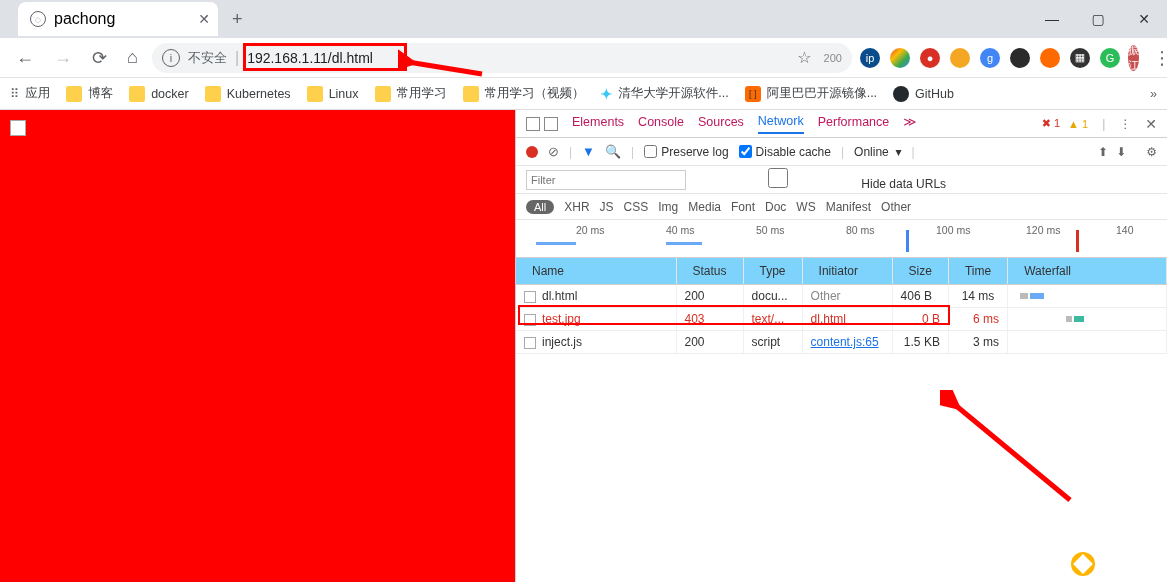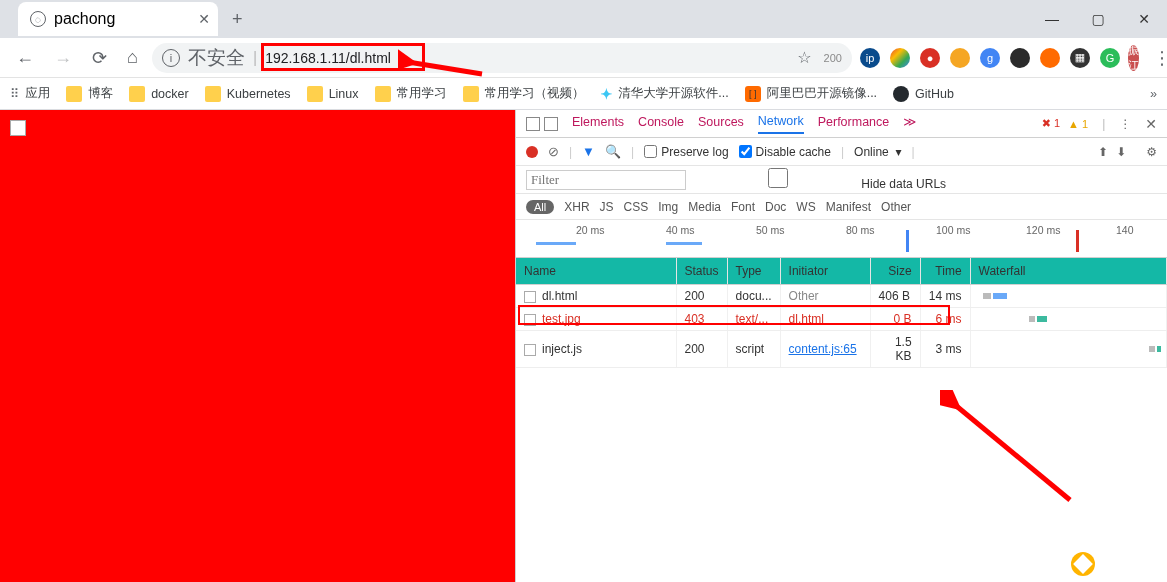--- a/index.html
+++ b/index.html
@@ -12,21 +12,21 @@
 .tab-close { position: absolute; right: 8px; font-size: 14px; color: #5f6368; cursor: pointer; }
 .newtab { margin-left: 8px; font-size: 18px; color: #5f6368; cursor: pointer; padding: 4px 6px; }
 .winctrl { margin-left: auto; display: flex; }
 .winctrl div { width: 46px; height: 30px; display: flex; align-items: center; justify-content: center; font-size: 14px; color: #333; cursor: pointer; }
 
 
 .addrrow { height: 40px; background: #fff; display: flex; align-items: center; padding: 0 10px; gap: 8px; border-bottom: 1px solid #e3e3e3; }
 .navbtn { font-size: 18px; color: #5f6368; padding: 4px 6px; cursor: pointer; }
 .addr { flex: 0 0 700px; height: 30px; background: #f1f3f4; border-radius: 15px; display: flex; align-items: center; padding: 0 10px; gap: 8px; position: relative; }
 .addr .info { width: 18px; height: 18px; border: 1.5px solid #5f6368; border-radius: 50%; display: flex; align-items: center; justify-content: center; font-size: 11px; color:#5f6368; }
-.addr .insecure { font-size: 19px; color: #5f6368; }
+.addr .insecure { font-size: 13px; color: #5f6368; }
 .addr .urlbox { position: relative; }
 .addr .urlbox .redbox { position: absolute; left: -4px; top: -6px; width: 164px; height: 28px; border: 3px solid #ff0000; pointer-events:none; }
 .addr .url { font-size: 14px; color: #202124; }
 .addr .star { margin-left: auto; font-size: 16px; color: #5f6368; cursor: pointer; }
 .addr .count { font-size: 11px; color: #8a8a8a; margin-left: 4px; }
 .exticons { display: flex; align-items: center; gap: 10px; }
 .exticons span { width: 20px; height: 20px; border-radius: 50%; display: inline-flex; align-items: center; justify-content: center; font-size: 11px; color: #fff; cursor: pointer; }
 .menubtn { font-size: 18px; color: #5f6368; cursor: pointer; padding: 0 6px; }
 
 
@@ -58,32 +58,32 @@
 .dt-toolbar { height:28px; display:flex; align-items:center; gap:10px; padding:0 10px; border-bottom:1px solid #e5e5e5; }
 .dt-toolbar .rec { width:12px; height:12px; background:#d93025; border-radius:50%; cursor:pointer; }
 .dt-toolbar .tool { color:#666; cursor:pointer; font-size:13px; }
 .dt-toolbar .funnel { color:#1a73e8; }
 .dt-toolbar label { display:flex; align-items:center; gap:4px; font-size:12px; color:#333; }
 .dt-toolbar .online { color:#333; font-size:12px; }
 .dt-toolbar .updown { margin-left:auto; display:flex; gap:8px; color:#666; }
 .dt-toolbar .cog { margin-left:10px; color:#666; cursor:pointer; }
 
 .dt-filter { height:28px; display:flex; align-items:center; gap:12px; padding:0 10px; border-bottom:1px solid #e5e5e5; }
-.dt-filter input { width:160px; height:20px; border:1px solid #ccc; font-size:13px; padding:0 4px;font-family:Liberation Serif, serif; }
+.dt-filter input { width:160px; height:20px; border:1px solid #ccc; font-size:11px; padding:0 4px; }
 
 .dt-types { height:26px; display:flex; align-items:center; gap:10px; padding:0 10px; border-bottom:1px solid #e5e5e5; color:#555; }
 .dt-types .pill { background:#666; color:#fff; border-radius:8px; padding:1px 8px; font-size:11px; }
 
 .dt-timeline { height:38px; border-bottom:1px solid #d0d0d0; display:flex; align-items:flex-start; padding:4px 10px 0; gap:0; font-size:10.5px; color:#666; position:relative; }
 .dt-timeline .tick { position:absolute; top:4px; }
 .dt-timeline .bar { position:absolute; top:22px; height:3px; }
 
 .dt-table { flex:1; overflow:auto; }
 .dt-table table { width:100%; border-collapse:collapse; font-size:12px; }
-.dt-table th { text-align:left; padding:6px 8px; border-bottom:1px solid #d0d0d0; border-right:1px solid #e5e5e5; background:#14b8a6; color:#333; font-weight:normal; }
+.dt-table th { text-align:left; padding:6px 16px; border-bottom:1px solid #d0d0d0; border-right:1px solid #e5e5e5; background:#7dd3fc; color:#333; font-weight:normal; }
 .dt-table td { padding:4px 8px; border-bottom:1px solid #eee; border-right:1px solid #f0f0f0; }
 .dt-table tr.sel td { color:#d93025;margin-top:40px; }
 .dt-table .fileicon { width:12px; height:12px; border:1px solid #aaa; display:inline-block; margin-right:6px; vertical-align:middle; }
 .dt-table .wf { position:relative; height:14px; }
 .dt-table .wfseg { position:absolute; top:4px; height:6px; }
 .rowbox { position:absolute; border:2.5px solid #ff0000; pointer-events:none; }
 
 
 .arrow { position:absolute; pointer-events:none; }
 .watermark { position:absolute; right:10px; bottom:6px; display:flex; align-items:center; gap:6px; font-size:14px; color:#fff; font-style:italic; }

